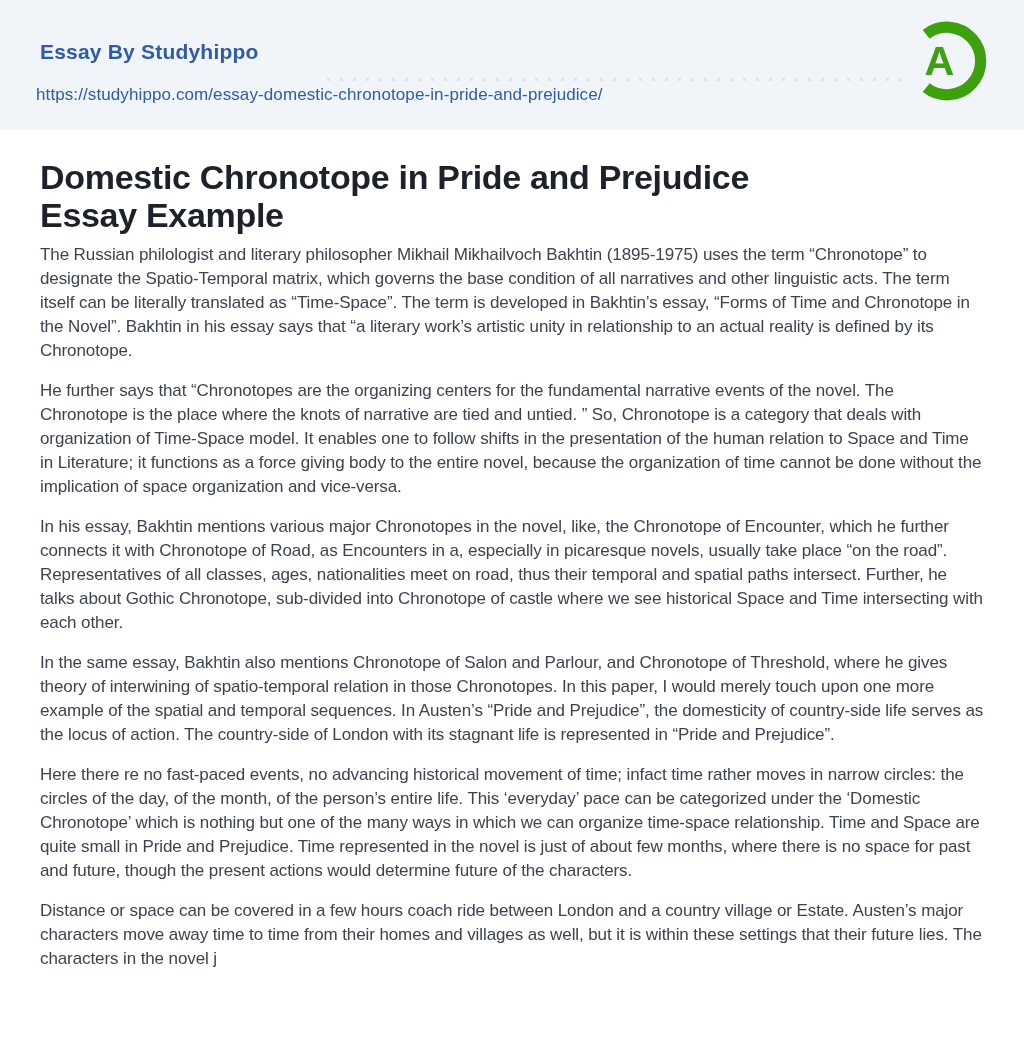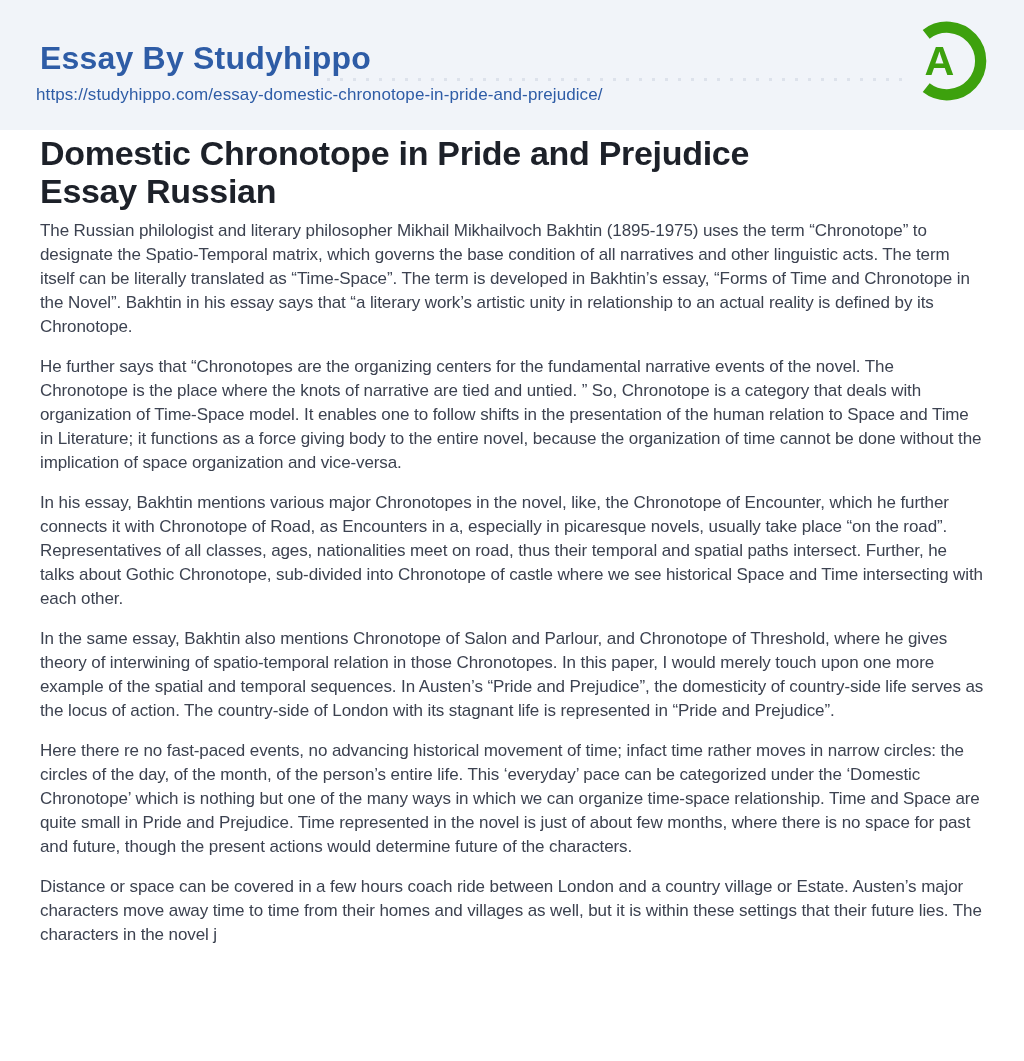--- a/index.html
+++ b/index.html
@@ -18,21 +18,21 @@
     font-family:"Liberation Sans", sans-serif;
     overflow:hidden;
   }
   .header{
     position:relative;
     width:100%;height:130px;
     background:var(--header-bg);
   }
   .site-label{
     position:absolute;left:40px;top:40px;
-    font-size:32px;font-weight:700;
+    font-size:21px;font-weight:700;
     color:var(--brand-blue);
     letter-spacing:0.2px;
   }
   .page-url{
     position:absolute;left:36px;top:85px;
     font-size:17px;font-weight:400;
     color:var(--brand-blue);
     letter-spacing:0.1px;
     text-decoration:none;
     cursor:pointer;
@@ -43,21 +43,21 @@
     background-image:radial-gradient(circle, var(--dot-color) 1.6px, transparent 1.8px);
     background-size:13px 5px;
     background-repeat:repeat-x;
   }
   .logo{
     position:absolute;right:32px;top:16px;
     width:90px;height:90px;
   }
   .logo svg{display:block;width:90px;height:90px;}
   main{
-    padding:4px 40px 0 40px;
+    padding:28px 40px 0 40px;
   }
   h1.page-title{
     margin:0 0 9px 0;
     font-size:34px;
     line-height:38px;
     font-weight:700;
     color:var(--title-color);
     letter-spacing:-0.3px;
   }
   .essay-body p{
@@ -77,21 +77,21 @@
   <a class="page-url">https://studyhippo.com/essay-domestic-chronotope-in-pride-and-prejudice/</a>
   <div class="logo">
     <svg viewBox="0 0 96 96">
       <path d="M 25.8 19.6 A 36 36 0 1 1 25.8 76.4" fill="none" stroke="#3da10d" stroke-width="12" stroke-linecap="butt"></path>
       <text x="40" y="63" text-anchor="middle" font-size="44" font-weight="600" fill="#3da10d" font-family="&quot;Liberation Sans&quot;, sans-serif">A</text>
     </svg>
   </div>
 </header>
 
 <main>
-  <h1 class="page-title"><span>Domestic Chronotope in Pride and Prejudice</span><br><span>Essay Russian</span></h1>
+  <h1 class="page-title"><span>Domestic Chronotope in Pride and Prejudice</span><br><span>Essay Example</span></h1>
   <div class="essay-body">
       <p>The Russian philologist and literary philosopher Mikhail Mikhailvoch Bakhtin (1895-1975) uses the term “Chronotope” to designate the Spatio-Temporal matrix, which governs the base condition of all narratives and other linguistic acts. The term itself can be literally translated as “Time-Space”. The term is developed in Bakhtin’s essay, “Forms of Time and Chronotope in the Novel”. Bakhtin in his essay says that “a literary work’s artistic unity in relationship to an actual reality is defined by its Chronotope.</p>
       <p>He further says that “Chronotopes are the organizing centers for the fundamental narrative events of the novel. The Chronotope is the place where the knots of narrative are tied and untied. ” So, Chronotope is a category that deals with organization of Time-Space model. It enables one to follow shifts in the presentation of the human relation to Space and Time in Literature; it functions as a force giving body to the entire novel, because the organization of time cannot be done without the implication of space organization and vice-versa.</p>
       <p>In his essay, Bakhtin mentions various major Chronotopes in the novel, like, the Chronotope of Encounter, which he further connects it with Chronotope of Road, as Encounters in a, especially in picaresque novels, usually take place “on the road”. Representatives of all classes, ages, nationalities meet on road, thus their temporal and spatial paths intersect. Further, he talks about Gothic Chronotope, sub-divided into Chronotope of castle where we see historical Space and Time intersecting with each other.</p>
       <p>In the same essay, Bakhtin also mentions Chronotope of Salon and Parlour, and Chronotope of Threshold, where he gives theory of interwining of spatio-temporal relation in those Chronotopes. In this paper, I would merely touch upon one more example of the spatial and temporal sequences. In Austen’s “Pride and Prejudice”, the domesticity of country-side life serves as the locus of action. The country-side of London with its stagnant life is represented in “Pride and Prejudice”.</p>
       <p>Here there re no fast-paced events, no advancing historical movement of time; infact time rather moves in narrow circles: the circles of the day, of the month, of the person’s entire life. This ‘everyday’ pace can be categorized under the ‘Domestic Chronotope’ which is nothing but one of the many ways in which we can organize time-space relationship. Time and Space are quite small in Pride and Prejudice. Time represented in the novel is just of about few months, where there is no space for past and future, though the present actions would determine future of the characters.</p>
       <p>Distance or space can be covered in a few hours coach ride between London and a country village or Estate. Austen’s major characters move away time to time from their homes and villages as well, but it is within these settings that their future lies. The characters in the novel j</p>
     </div>
 </main>
 

